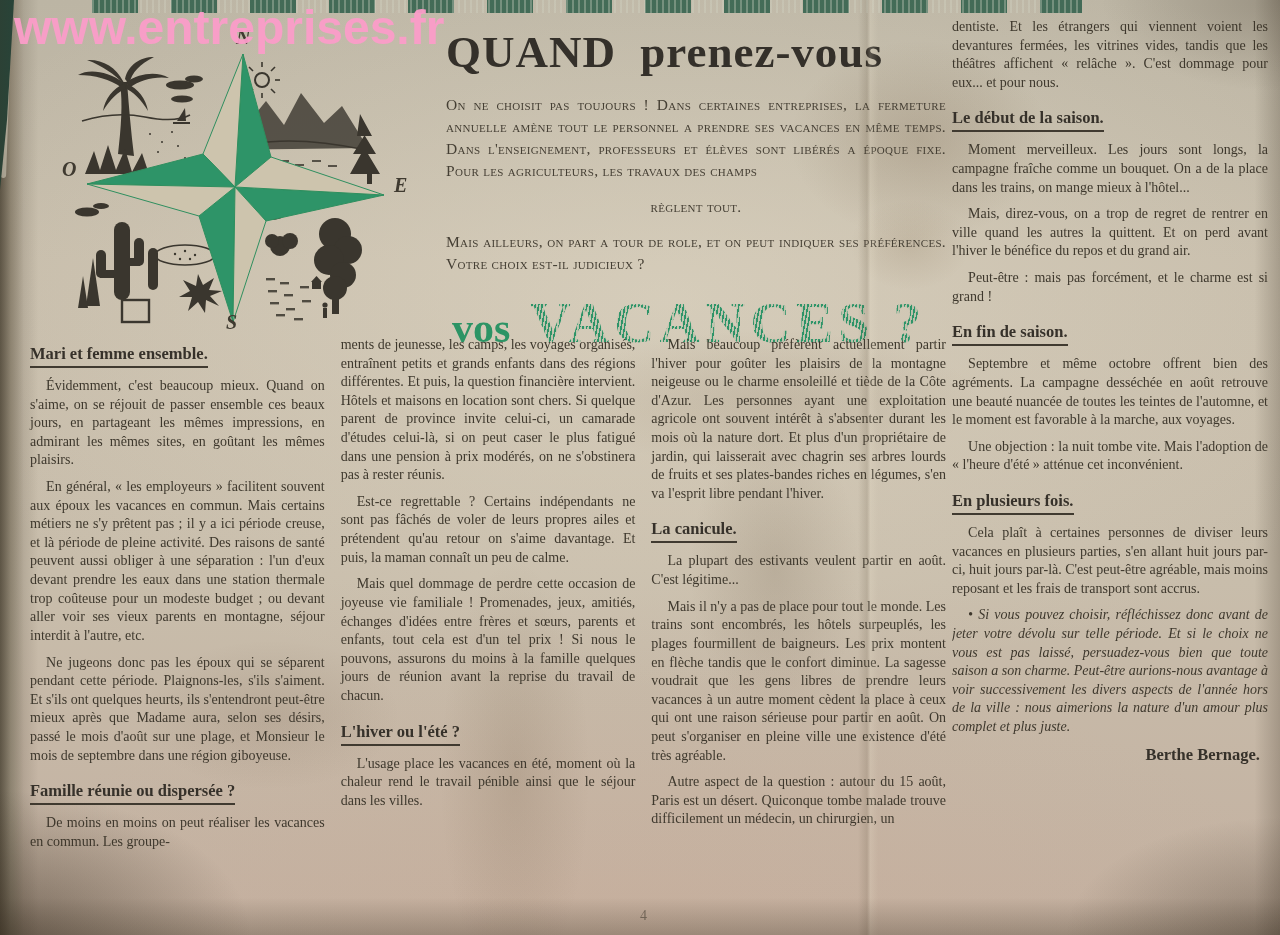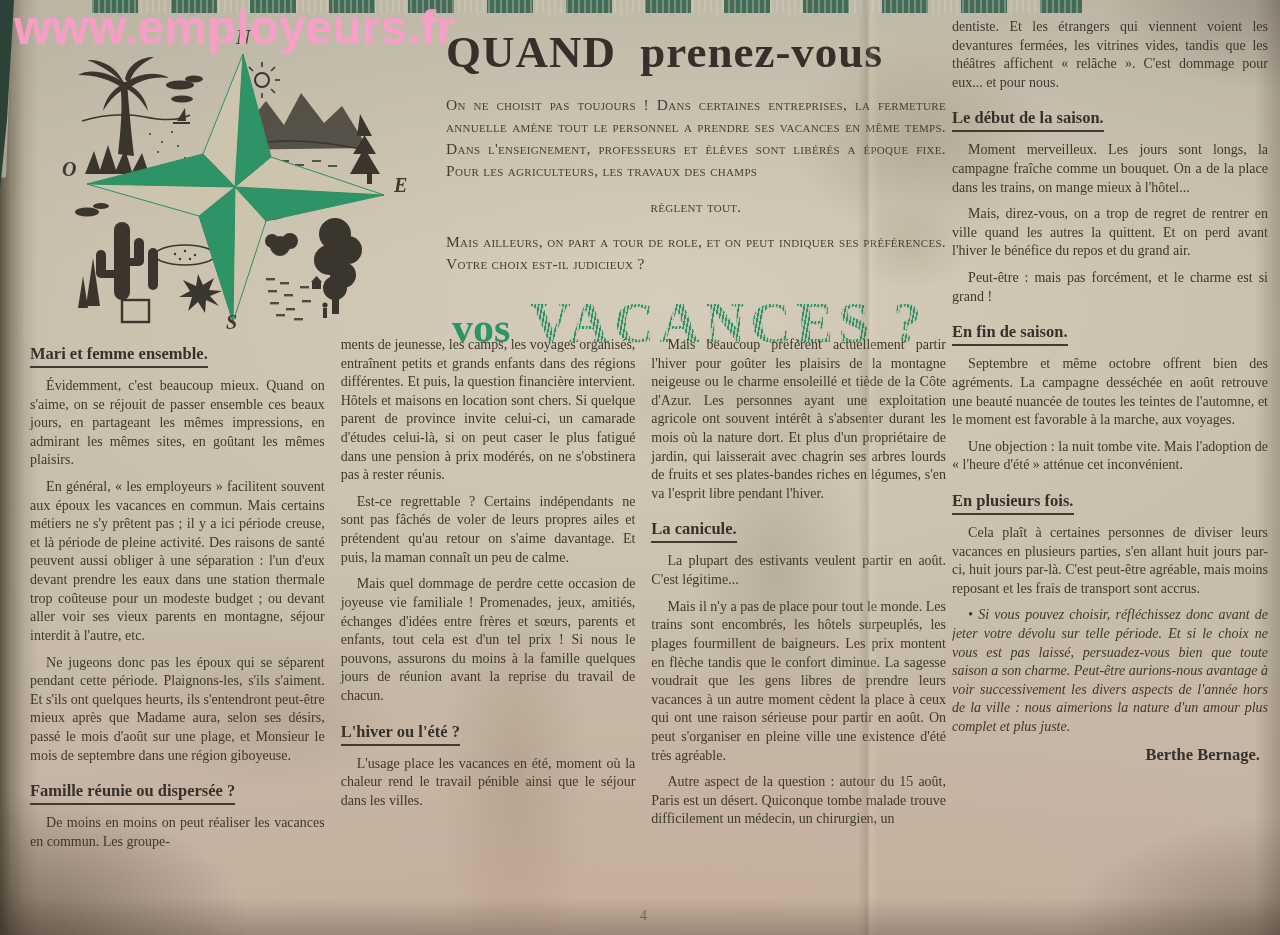--- a/index.html
+++ b/index.html
@@ -213,21 +213,21 @@
 
     <div class="cols3">
       <div class="col"><div class="h-sec">Mari et femme ensemble.</div><div class="para">Évidemment, c'est beaucoup mieux. Quand on s'aime, on se réjouit de passer ensemble ces beaux jours, en partageant les mêmes impressions, en admirant les mêmes sites, en goûtant les mêmes plaisirs.</div><div class="para">En général, « les employeurs » facilitent souvent aux époux les vacances en commun. Mais certains métiers ne s'y prêtent pas ; il y a ici période creuse, et là période de pleine activité. Des raisons de santé peuvent aussi obliger à une séparation : l'un d'eux devant prendre les eaux dans une station thermale trop coûteuse pour un modeste budget ; ou devant aller voir ses vieux parents en montagne, séjour interdit à l'autre, etc.</div><div class="para">Ne jugeons donc pas les époux qui se séparent pendant cette période. Plaignons-les, s'ils s'aiment. Et s'ils ont quelques heurts, ils s'entendront peut-être mieux après que Madame aura, selon ses désirs, passé le mois d'août sur une plage, et Monsieur le mois de septembre dans une région giboyeuse.</div><div class="h-sec">Famille réunie ou dispersée ?</div><div class="para">De moins en moins on peut réaliser les vacances en commun. Les groupe-</div></div>
       <div class="col"><div class="para noind">ments de jeunesse, les camps, les voyages organisés, entraînent petits et grands enfants dans des régions différentes. Et puis, la question financière intervient. Hôtels et maisons en location sont chers. Si quelque parent de province invite celui-ci, un camarade d'études celui-là, si on peut caser le plus fatigué dans une pension à prix modérés, on ne s'obstinera pas à rester réunis.</div><div class="para">Est-ce regrettable ? Certains indépendants ne sont pas fâchés de voler de leurs propres ailes et prétendent qu'au retour on s'aime davantage. Et puis, la maman connaît un peu de calme.</div><div class="para">Mais quel dommage de perdre cette occasion de joyeuse vie familiale ! Promenades, jeux, amitiés, échanges d'idées entre frères et sœurs, parents et enfants, tout cela est d'un tel prix ! Si nous le pouvons, assurons du moins à la famille quelques jours de réunion avant la reprise du travail de chacun.</div><div class="h-sec">L'hiver ou l'été ?</div><div class="para">L'usage place les vacances en été, moment où la chaleur rend le travail pénible ainsi que le séjour dans les villes.</div></div>
       <div class="col"><div class="para">Mais beaucoup préfèrent actuellement partir l'hiver pour goûter les plaisirs de la montagne neigeuse ou le charme ensoleillé et tiède de la Côte d'Azur. Les personnes ayant une exploitation agricole ont souvent intérêt à s'absenter durant les mois où la nature dort. Et plus d'un propriétaire de jardin, qui laisserait avec chagrin ses arbres lourds de fruits et ses plates-bandes riches en légumes, s'en va l'esprit libre pendant l'hiver.</div><div class="h-sec">La canicule.</div><div class="para">La plupart des estivants veulent partir en août. C'est légitime...</div><div class="para">Mais il n'y a pas de place pour tout le monde. Les trains sont encombrés, les hôtels surpeuplés, les plages fourmillent de baigneurs. Les prix montent en flèche tandis que le confort diminue. La sagesse voudrait que les gens libres de prendre leurs vacances à un autre moment cèdent la place à ceux qui ont une raison sérieuse pour partir en août. On peut s'organiser en pleine ville une existence d'été très agréable.</div><div class="para">Autre aspect de la question : autour du 15 août, Paris est un désert. Quiconque tombe malade trouve difficilement un médecin, un chirurgien, un</div></div>
     </div>
   </div>
 
   <div class="col4"><div class="para noind">dentiste. Et les étrangers qui viennent voient les devantures fermées, les vitrines vides, tandis que les théâtres affichent « relâche ». C'est dommage pour eux... et pour nous.</div><div class="h-sec">Le début de la saison.</div><div class="para">Moment merveilleux. Les jours sont longs, la campagne fraîche comme un bouquet. On a de la place dans les trains, on mange mieux à l'hôtel...</div><div class="para">Mais, direz-vous, on a trop de regret de rentrer en ville quand les autres la quittent. Et on perd avant l'hiver le bénéfice du repos et du grand air.</div><div class="para">Peut-être : mais pas forcément, et le charme est si grand !</div><div class="h-sec">En fin de saison.</div><div class="para">Septembre et même octobre offrent bien des agréments. La campagne desséchée en août retrouve une beauté nuancée de toutes les teintes de l'automne, et le moment est favorable à la marche, aux voyages.</div><div class="para">Une objection : la nuit tombe vite. Mais l'adoption de « l'heure d'été » atténue cet inconvénient.</div><div class="h-sec">En plusieurs fois.</div><div class="para">Cela plaît à certaines personnes de diviser leurs vacances en plusieurs parties, s'en allant huit jours par-ci, huit jours par-là. C'est peut-être agréable, mais moins reposant et les frais de transport sont accrus.</div><div class="para ital">• Si vous pouvez choisir, réfléchissez donc avant de jeter votre dévolu sur telle période. Et si le choix ne vous est pas laissé, persuadez-vous bien que toute saison a son charme. Peut-être aurions-nous avantage à voir successivement les divers aspects de l'année hors de la ville : nous aimerions la nature d'un amour plus complet et plus juste.</div><div class="sig">Berthe Bernage.</div></div>
 
-  <div class="watermark">www.employeurs.fr</div>
+  <div class="watermark">www.entreprises.fr</div>
   <div class="pagenum">4</div>
 
   <div class="crease"></div>
   <div class="left-edge"></div>
   <div class="left-sliver"></div>
   <div class="teal-wedge"></div>
   <div class="vignette"></div>
 </div>
 
 </body></html>

